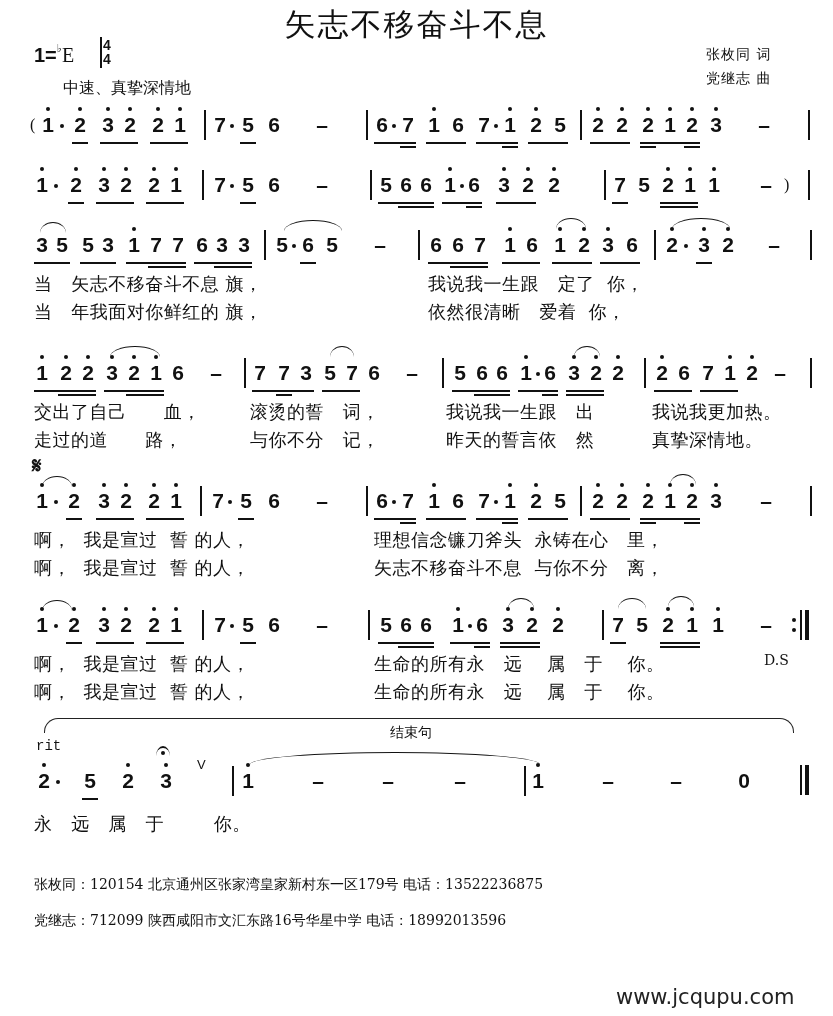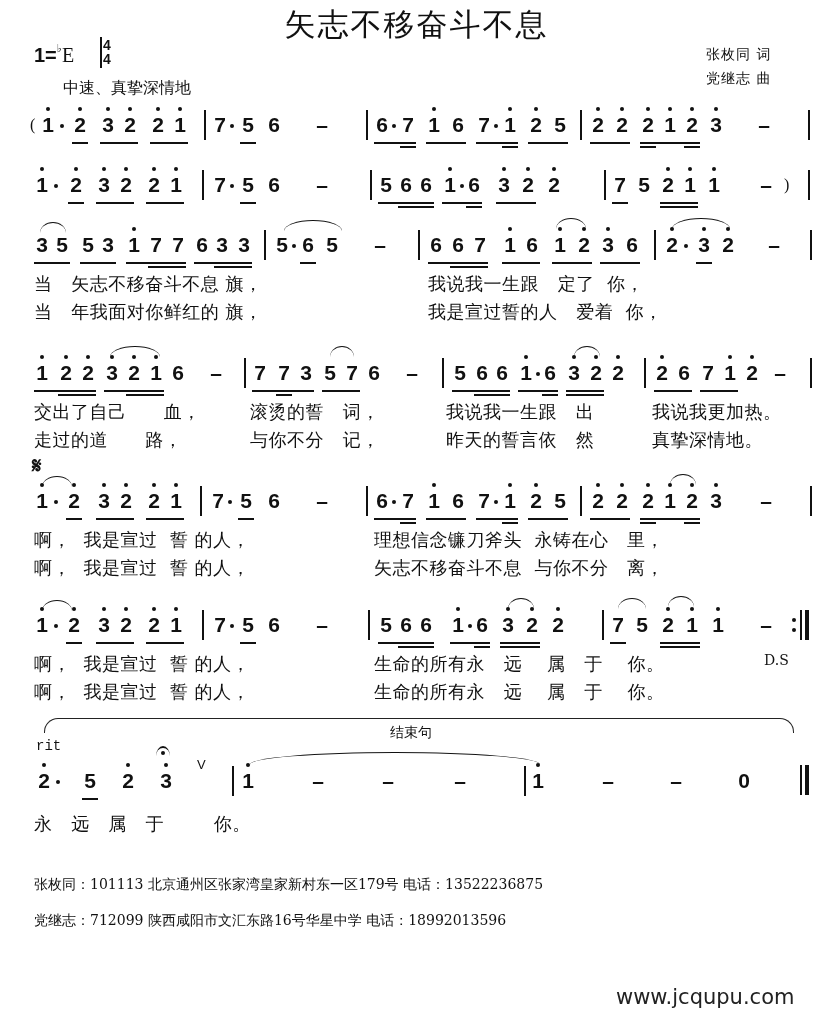--- a/index.html
+++ b/index.html
@@ -201,21 +201,21 @@
     <span class="dot" style="left:684px"></span>
   <span class="note hi" style="left:696px">3</span>
   <span class="u1" style="left:696px;width:16px"></span>
   <span class="note hi" style="left:720px">2</span>
   <span class="note" style="left:766px">–</span>
   <span class="bar" style="left:810px"></span>
 </div>
 <div class="lyric" style="left:34px;top:272px">当   矢志不移奋斗不息 旗，</div>
 <div class="lyric" style="left:428px;top:272px">我说我一生跟   定了  你，</div>
 <div class="lyric" style="left:34px;top:300px">当   年我面对你鲜红的 旗，</div>
-<div class="lyric" style="left:428px;top:300px">我是宣过誓的人   爱着  你，</div>
+<div class="lyric" style="left:428px;top:300px">依然很清晰   爱着  你，</div>
 
 <div class="row" style="top:360px">
   <span class="note hi" style="left:34px">1</span>
   <span class="note hi" style="left:58px">2</span>
   <span class="note hi" style="left:80px">2</span>
   <span class="u1" style="left:34px;width:62px"></span>
     <span class="u2" style="left:58px;width:38px"></span>
   <span class="slur" style="left:110px;top:-14px;width:50px"></span>
   <span class="note hi" style="left:104px">3</span>
   <span class="note hi" style="left:126px">2</span>
@@ -413,15 +413,15 @@
   <span class="bar" style="left:524px"></span>
   <span class="note hi" style="left:530px">1</span>
   <span class="note" style="left:600px">–</span>
   <span class="note" style="left:668px">–</span>
   <span class="note" style="left:736px">0</span>
 </div>
 <div class="abs final-thin"></div>
 <div class="abs final-thick"></div>
 <div class="lyric" style="left:34px;top:812px">永   远   属   于        你。</div>
 
-<div class="abs footer serif" style="top:876px">张枚同：101113  北京通州区张家湾皇家新村东一区179号    电话：13522236875</div>
+<div class="abs footer serif" style="top:876px">张枚同：120154  北京通州区张家湾皇家新村东一区179号    电话：13522236875</div>
 <div class="abs footer serif" style="top:912px">党继志：712099  陕西咸阳市文汇东路16号华星中学    电话：18992013596</div>
 <div class="abs watermark">www.jcqupu.com</div>
 
 </body></html>

